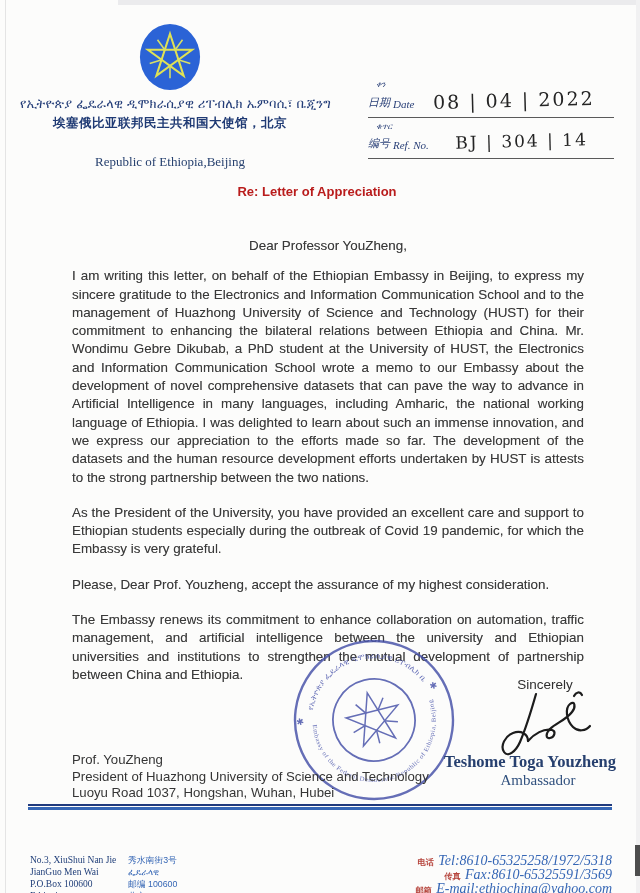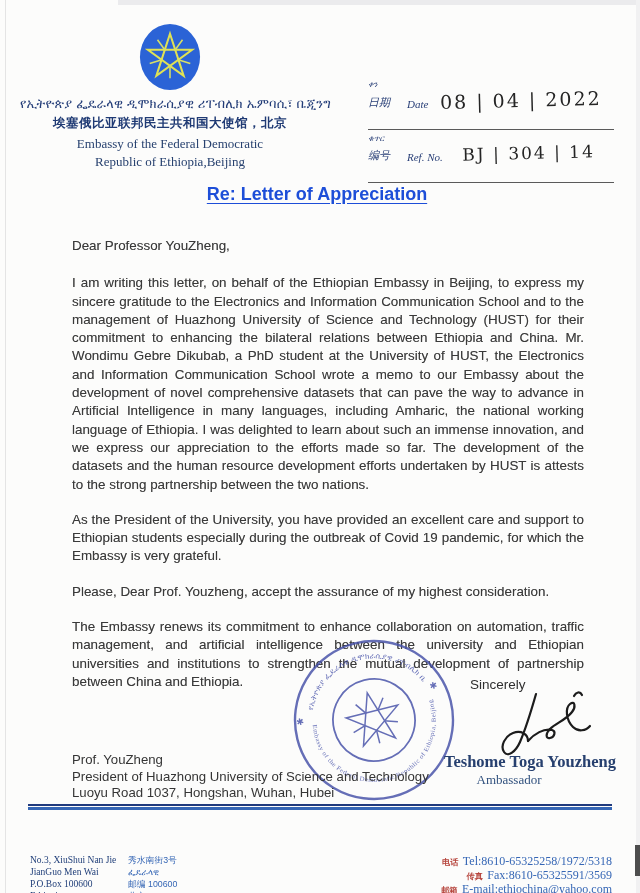--- a/index.html
+++ b/index.html
@@ -7,57 +7,57 @@
   .page{position:relative;width:640px;height:893px;background:#fcfcfb;overflow:hidden;
         color:#383838;}
   .artifact{position:absolute;}
   
   .lh-left{position:absolute;left:20px;top:22px;width:300px;text-align:center;}
   .emblem{display:block;margin:0 auto;}
   .lh-amharic{margin-top:4px;font-size:13px;color:#233d78;letter-spacing:0.2px;white-space:nowrap;}
   .lh-chinese{margin-top:3px;font-size:12.5px;font-weight:bold;color:#1f3a74;letter-spacing:0.5px;font-family:Liberation Mono, monospace;}
   .lh-en{font-family:"Liberation Serif",serif;font-size:13px;color:#27416f;line-height:18px;margin-top:3px;}
   .dateblock{position:absolute;left:368px;top:80px;width:246px;}
-  .am-small{font-size:8px;font-style:italic;color:#2a4078;font-family:Liberation Mono, monospace;}
-  .d-row{display:flex;align-items:flex-end;border-bottom:1.5px solid #5a5a5a;padding-bottom:19px;}
+  .am-small{font-size:8px;font-style:italic;color:#2a4078;font-family:Liberation Mono, monospace;margin-left:8px;}
+  .d-row{display:flex;align-items:flex-end;border-bottom:1.5px solid #5a5a5a;padding-bottom:7px;}
   .d-row .zh{font-size:11px;color:#2a4078;font-family:"Liberation Serif",serif;font-style:italic;}
-  .d-row .en{font-size:11px;color:#2a4078;font-family:"Liberation Serif",serif;font-style:italic;margin-left:17px;}
+  .d-row .en{font-size:11px;color:#2a4078;font-family:"Liberation Serif",serif;font-style:italic;margin-left:3px;}
   .hand{font-family:"DejaVu Serif",serif;color:#252525;flex:1;text-align:center;
         transform:rotate(-1.5deg);letter-spacing:2px;}
   .hand.date{font-size:19px;line-height:20px;}
   .hand.ref{font-size:17px;line-height:19px;}
   
   .title{position:absolute;left:72px;top:184px;width:490px;text-align:center;
-         font-size:18px;font-weight:bold;color:#1d4ed8;text-decoration:underline;
+         font-size:13px;font-weight:bold;color:#b91c1c;
          text-underline-offset:3px;}
   .body-text{position:absolute;left:72px;top:237px;width:512px;font-size:13.4px;
              line-height:18.3px;color:#3a3a3a;text-shadow:0 0 0.4px rgba(40,40,40,0.4);}
   .body-text p{margin:0 0 17px 0;text-align:justify;}
-  .body-text .salutation{text-align:left;margin-bottom:19px;}
+  .body-text .salutation{text-align:center;margin-bottom:12px;}
   
-  .sincerely{position:absolute;left:470px;top:677px;width:150px;text-align:left;
+  .sincerely{position:absolute;left:470px;top:677px;width:150px;text-align:center;
              font-size:13.5px;color:#2f2f2f;}
   .signature{position:absolute;left:478px;top:690px;}
   .signer-name{position:absolute;left:430px;top:752px;width:200px;text-align:center;
                font-family:"Liberation Serif",serif;font-weight:bold;font-size:16.5px;color:#27406f;}
-  .signer-title{position:absolute;left:409px;top:772px;width:200px;text-align:center;
-                font-family:"Liberation Serif",serif;font-size:13px;color:#31517e;}
+  .signer-title{position:absolute;left:438px;top:772px;width:200px;text-align:center;
+                font-family:"Liberation Serif",serif;font-size:15px;color:#31517e;}
   .recipient{position:absolute;left:72px;top:752px;width:420px;font-size:13.2px;
              line-height:16.5px;color:#353535;}
   
   .stamp{position:absolute;left:288px;top:634px;opacity:0.82;transform:rotate(-14deg);}
   
   .rule-thin{position:absolute;left:28px;top:804px;width:584px;height:1.5px;background:#203a7e;}
   .rule-thick{position:absolute;left:28px;top:807px;width:584px;height:3px;background:#3566b5;}
   .f-col{position:absolute;top:854px;line-height:12px;}
   .f-en{left:30px;font-family:"Liberation Serif",serif;font-size:9.5px;color:#22407a;}
   .f-zh{left:128px;font-size:8.8px;color:#3566b5;}
   .f-contact{left:392px;width:220px;text-align:right;line-height:11.2px;}
   .f-contact .flabel{font-size:8.2px;color:#b5423a;font-weight:bold;}
-  .f-contact .fval{font-size:12px;color:#3566b5;font-family:"Liberation Serif",serif;}
+  .f-contact .fval{font-size:14px;color:#3566b5;font-style:italic;font-family:"Liberation Serif",serif;}
 </style>
 </head>
 <body>
 
 <div class="page">
 
   <div class="artifact" style="left:118px;top:0;width:522px;height:5px;background:#ebebed;"></div>
   <div class="artifact" style="left:5px;top:0;width:1px;height:893px;background:#e4e4e4;"></div>
   <div class="artifact" style="left:636px;top:0;width:4px;height:893px;background:#f1f1f2;"></div>
   <div class="artifact" style="left:635px;top:845px;width:5px;height:31px;background:#4d4d4d;"></div>
@@ -71,21 +71,21 @@
       <g stroke="#d9e065" stroke-width="1.6">
         <line x1="4.7" y1="-6.5" x2="12.9" y2="-17.8"></line>
         <line x1="7.6" y1="2.5" x2="20.9" y2="6.8"></line>
         <line x1="0" y1="8" x2="0" y2="22"></line>
         <line x1="-7.6" y1="2.5" x2="-20.9" y2="6.8"></line>
         <line x1="-4.7" y1="-6.5" x2="-12.9" y2="-17.8"></line>
       </g>
     </svg>
     <div class="lh-amharic">የኢትዮጵያ ፌዴራላዊ ዲሞክራሲያዊ ሪፐብሊክ ኤምባሲ፣ ቤጂንግ</div>
     <div class="lh-chinese">埃塞俄比亚联邦民主共和国大使馆，北京</div>
-    <div class="lh-en"><span>Embassy of the Federal Democratic</span><br><span>Republic of Ethiopia,Beijing</span></div>
+    <div class="lh-en"><br><span>Republic of Ethiopia,Beijing</span></div>
   </div>
 
   <div class="dateblock">
     <div class="am-small">ቀን</div>
     <div class="d-row">
       <span class="zh">日期</span>
       <span class="en">Date</span>
       <span class="hand date">08 | 04 | 2022</span>
     </div>
     <div class="am-small" style="margin-top:4px;">ቁጥር</div>

